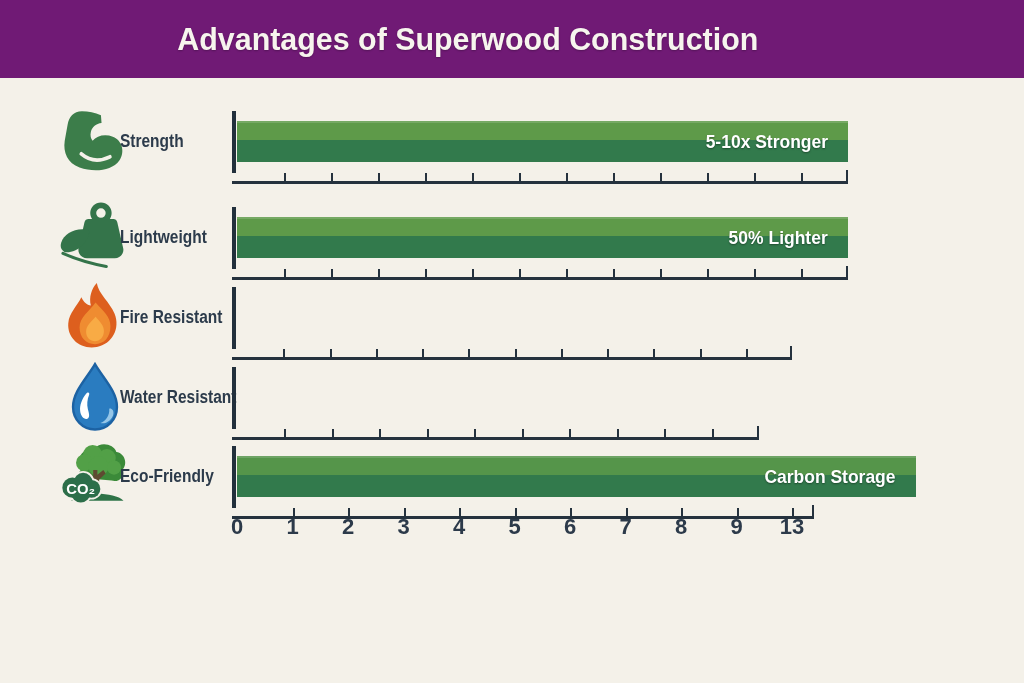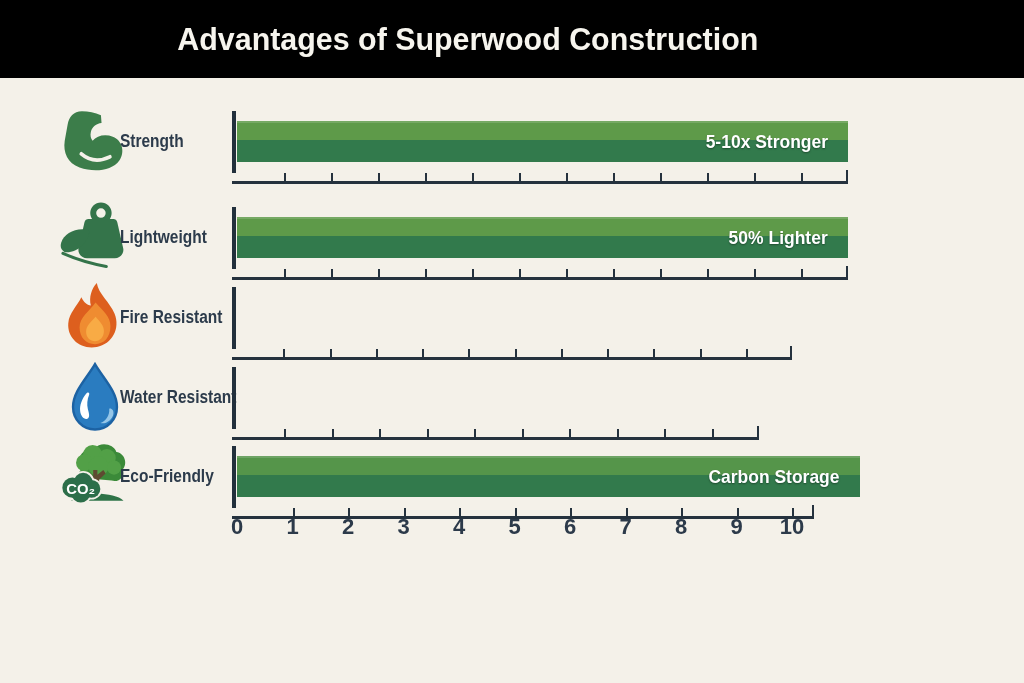--- a/index.html
+++ b/index.html
@@ -6,21 +6,21 @@
   body{
     width:1024px;height:683px;position:relative;overflow:hidden;
     background:#f4f1e9;
     font-family:"Liberation Sans","DejaVu Sans",sans-serif;
     -webkit-font-smoothing:antialiased;
   }
   .stage{position:absolute;inset:0;}
   
   .header{
     position:absolute;left:0;top:0;width:1024px;height:78px;
-    background:#000000;
+    background:#701a75;
   }
   .title-wrap{position:absolute;left:0;top:0;width:935px;height:78px;
     display:flex;align-items:center;justify-content:center;}
   .page-title{
     color:#f7f5ee;font-size:32px;font-weight:700;letter-spacing:0px;
     transform:scaleX(0.95);transform-origin:center;
     text-shadow:0 1px 2px rgba(0,0,0,0.25);white-space:nowrap;
   }
   
   .row{position:absolute;left:0;width:1024px;height:90px;}
@@ -205,21 +205,21 @@
         <circle cx="13" cy="41" r="8.5"></circle>
         <circle cx="22" cy="36.5" r="8"></circle>
         <circle cx="29" cy="42" r="7.5"></circle>
         <circle cx="20" cy="45.5" r="8"></circle>
       </g>
       <text class="svg-txt" x="20" y="46" text-anchor="middle" font-size="12.5" font-weight="bold" fill="#ffffff">CO₂</text>
     </svg>
         </div>
     <div class="row-label">Eco-Friendly</div>
     <div class="vline"></div>
-    <div class="bar" style="width: 623px; background: linear-gradient(rgb(85, 149, 74) 0px, rgb(85, 149, 74) 46%, rgb(50, 122, 76) 46%, rgb(50, 122, 76) 100%);">
+    <div class="bar" style="width: 679px; background: linear-gradient(rgb(85, 149, 74) 0px, rgb(85, 149, 74) 46%, rgb(50, 122, 76) 46%, rgb(50, 122, 76) 100%);">
       <span class="bar-label">Carbon Storage</span>
     </div>
     <div class="row-axis" style="width: 582px;">
           <div class="tick" style="left: 60.5px;"></div>
           <div class="tick" style="left: 116px;"></div>
           <div class="tick" style="left: 171.5px;"></div>
           <div class="tick" style="left: 227px;"></div>
           <div class="tick" style="left: 282.5px;"></div>
           <div class="tick" style="left: 338px;"></div>
           <div class="tick" style="left: 393.5px;"></div>
@@ -235,16 +235,16 @@
       <span class="x-num" style="left: 237px;">0</span>
       <span class="x-num" style="left: 292.5px;">1</span>
       <span class="x-num" style="left: 348px;">2</span>
       <span class="x-num" style="left: 403.5px;">3</span>
       <span class="x-num" style="left: 459px;">4</span>
       <span class="x-num" style="left: 514.5px;">5</span>
       <span class="x-num" style="left: 570px;">6</span>
       <span class="x-num" style="left: 625.5px;">7</span>
       <span class="x-num" style="left: 681px;">8</span>
       <span class="x-num" style="left: 736.5px;">9</span>
-      <span class="x-num" style="left: 792px;">10</span>
+      <span class="x-num" style="left: 792px;">13</span>
     </div>
 
 </div>
 
 </body></html>

